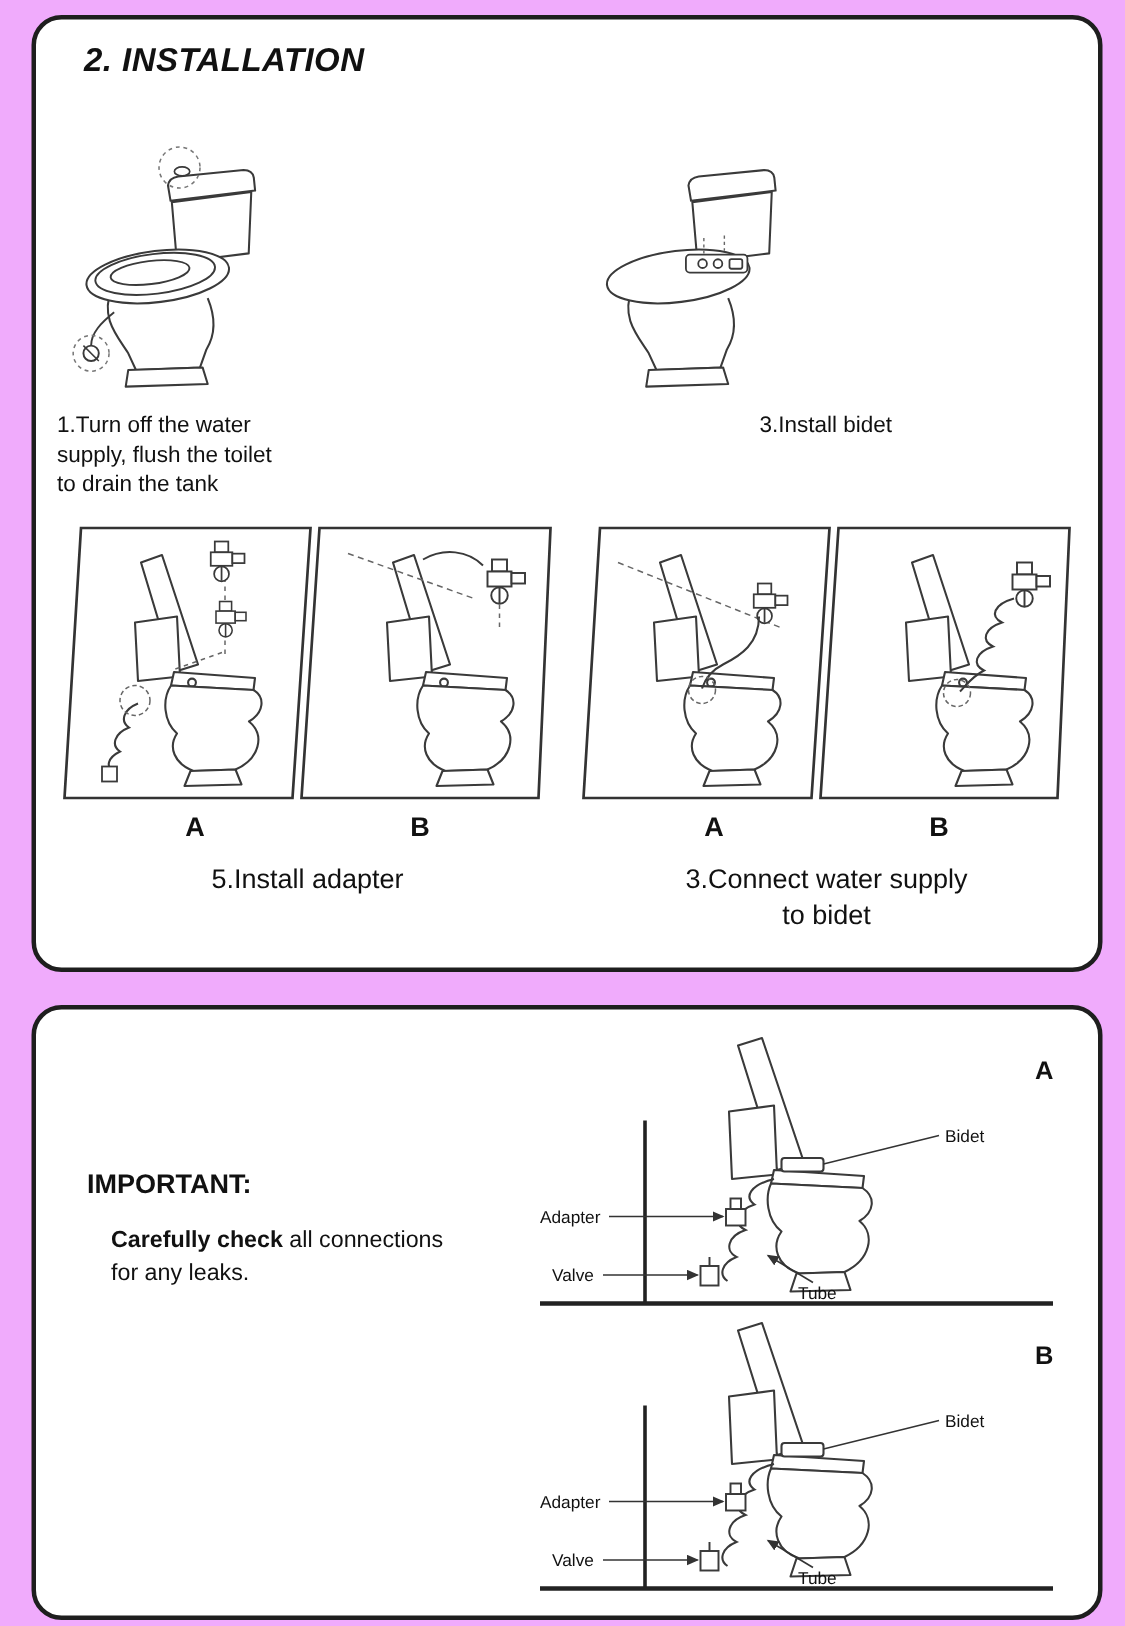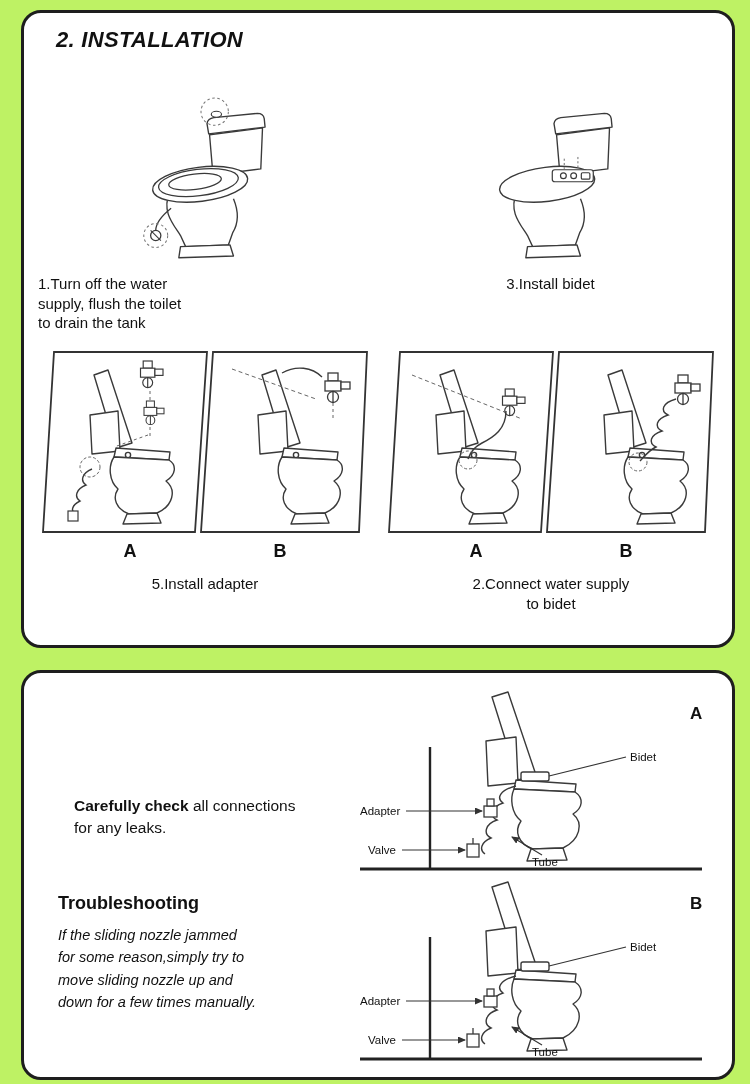--- a/index.html
+++ b/index.html
@@ -1,32 +1,32 @@
 <!DOCTYPE html>
 <html><head>
 <meta charset="utf-8">
 <style>
   html,body{margin:0;padding:0}
   body{width:750px;height:1084px;background:#fff;font-family:"Liberation Sans",sans-serif;color:#111}
-  .page{position:relative;width:750px;height:1084px;background:#bef264;overflow:hidden}
+  .page{position:relative;width:750px;height:1084px;background:#f0abfc;overflow:hidden}
   .panel{position:absolute;background:#fff;border:3px solid #1e1e1e;border-radius:20px}
   .panel.install{left:21px;top:10px;width:708px;height:632px}
   .panel.final{left:21px;top:670px;width:708px;height:404px}
   .panel-title{position:absolute;left:32px;top:14px;margin:0;font-size:22px;font-style:italic;font-weight:700;letter-spacing:.3px}
   .steps-row{position:absolute;left:6px;top:50px;width:694px;display:flex;align-items:flex-start}
-  .step{flex:1 1 0;display:flex;flex-direction:column;align-items:center;margin:0}
+  .step{flex:1 1 0;display:flex;flex-direction:column;margin:0}
   .step-art{width:158px;height:205px}
   .step-caption{margin-top:6px;font-size:15px;line-height:1.3;text-align:center;white-space:pre-line}
   .step-caption.left{text-align:left;align-self:flex-start;padding-left:8px}
   .substeps-row{position:absolute;left:16px;top:336px;width:676px;display:flex;justify-content:space-between}
   .substep{width:330px;display:flex;flex-direction:column;align-items:center}
   .sub-art{width:330px;height:186px}
   .ab-row{width:300px;display:flex;margin-top:6px}
   .ab-row .ab{width:50%;text-align:center;font-weight:700;font-size:18px}
-  .sub-caption{margin-top:12px;font-size:15px;line-height:1.35;text-align:center;white-space:pre-line}
+  .sub-caption{margin-top:12px;font-size:18px;line-height:1.35;text-align:center;white-space:pre-line}
   .imp-block{position:absolute;left:34px;top:106px;width:266px}
   .imp-block h3{margin:0 0 8px;font-size:18px}
   .imp-block p{margin:16px;font-size:15.5px;line-height:1.45;white-space:pre-line}
   .trouble-block{position:absolute;left:34px;top:220px;width:274px}
   .trouble-block h3{margin:0 0 10px;font-size:18px}
   .trouble-block p{margin:0;font-size:14.5px;line-height:1.55;font-style:italic;white-space:pre-line}
   .final-art{position:absolute;width:375px;height:190px}
   .final-art.a{left:316px;top:16px}
   .final-art.b{left:316px;top:206px}
   svg text{font-family:"Liberation Sans",sans-serif;fill:#111}
@@ -210,40 +210,34 @@
                 <use href="#g-fitting"></use>
               </g>
             <path d="M114 40 C 100 44 98 52 106 56 C 94 60 92 68 100 72 C 88 76 86 84 94 88 C 86 92 82 98 78 102" fill="none" stroke="#3a3a3a" stroke-width="1.4"></path>
             <circle cx="76" cy="103" r="9" fill="none" stroke="#666" stroke-width="1" stroke-dasharray="3 2"></circle>
           </g>
         </svg>
         <div class="ab-row">
           <span class="ab">A</span>
           <span class="ab">B</span>
         </div>
-        <div class="sub-caption">2.Connect water supply
+        <div class="sub-caption">3.Connect water supply
 to bidet</div>
       </div>
     </div>
   </section>
 
   <section class="panel final">
 
     <div class="imp-block">
+      <h3>IMPORTANT:</h3>
       <p><b>Carefully check</b><span> all connections
 for any leaks.</span></p>
     </div>
 
-    <div class="trouble-block">
-      <h3>Troubleshooting</h3>
-      <p>If the sliding nozzle jammed
-for some reason,simply try to
-move sliding nozzle up and
-down for a few times manually.</p>
-    </div>
 
     <svg class="final-art a" viewBox="0 0 375 190">
       <use href="#g-assembled"></use>
       <text x="290" y="72" font-size="11.5">Bidet</text>
       <text x="20" y="126" font-size="11.5">Adapter</text>
       <text x="28" y="165" font-size="11.5">Valve</text>
       <text x="192" y="177" font-size="11.5">Tube</text>
       <text x="350" y="30" font-size="17" font-weight="bold">A</text>
     </svg>
 

